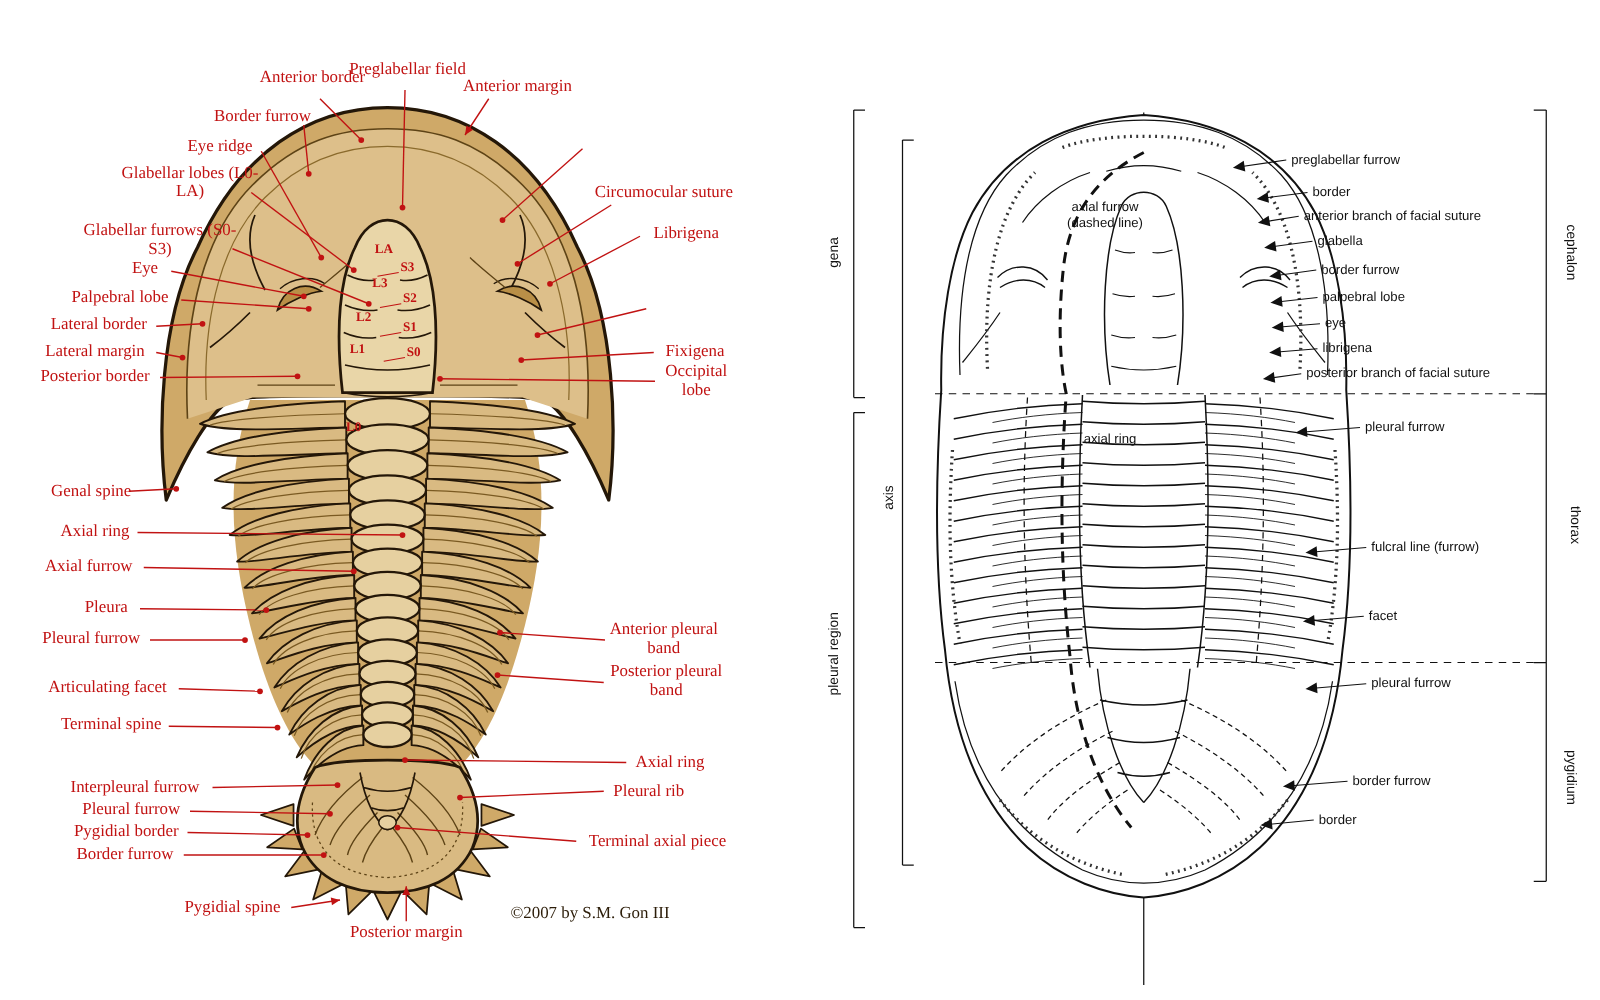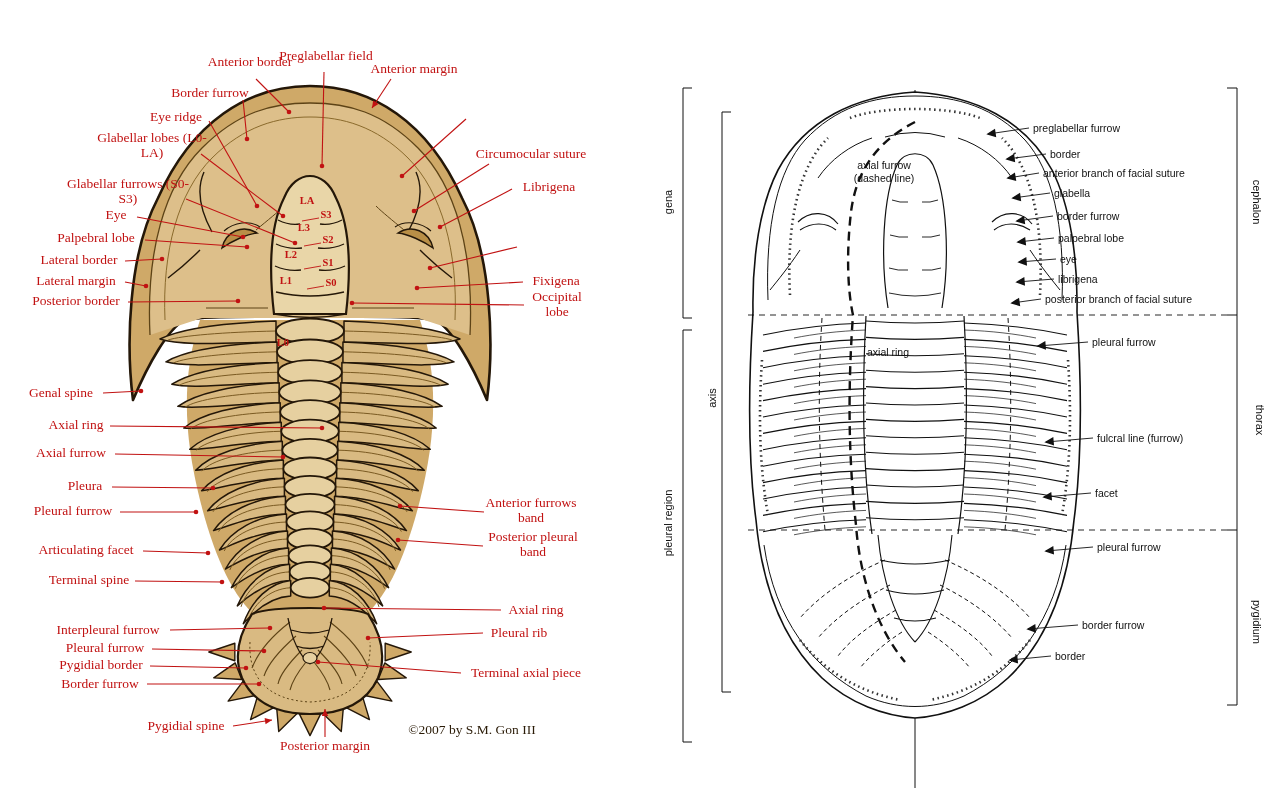--- a/index.html
+++ b/index.html
@@ -433,26 +433,26 @@
       <div class="lbl llab" style="left: 531px; top: 154px; width: 112px;">Circumocular suture</div>
       <div class="lbl llab" style="left: 128px; top: 192px; width: 126px;">Glabellar furrows (S0-S3)</div>
       <div class="lbl llab" style="left: 549px; top: 187px; width: 80px;">Librigena</div>
       <div class="lbl llab" style="left: 116px; top: 215px; width: 50px;">Eye</div>
       <div class="lbl llab" style="left: 96px; top: 238px; width: 104px;">Palpebral lobe</div>
       <div class="lbl llab" style="left: 79px; top: 260px; width: 98px;">Lateral border</div>
       <div class="lbl llab" style="left: 76px; top: 281px; width: 104px;">Lateral margin</div>
       <div class="lbl llab" style="left: 556px; top: 281px; width: 70px;">Fixigena</div>
       <div class="lbl llab" style="left: 76px; top: 301px; width: 110px;">Posterior border</div>
       <div class="lbl llab" style="left: 557px; top: 305px; width: 72px;">Occipital lobe</div>
-      <div class="lbl llab" style="left: 61px; top: 393px; width: 88px;">Genal spine</div>
+      <div class="lbl llab" style="left: 61px; top: 393px; width: 88px; text-align: right;">Genal spine</div>
       <div class="lbl llab" style="left: 76px; top: 425px; width: 72px;">Axial ring</div>
       <div class="lbl llab" style="left: 71px; top: 453px; width: 92px;">Axial furrow</div>
       <div class="lbl llab" style="left: 85px; top: 486px; width: 56px;">Pleura</div>
       <div class="lbl llab" style="left: 73px; top: 511px; width: 98px;">Pleural furrow</div>
-      <div class="lbl llab" style="left: 531px; top: 511px; width: 98px;">Anterior furrows band</div>
+      <div class="lbl llab" style="left: 531px; top: 511px; width: 98px;">Anterior pleural band</div>
       <div class="lbl llab" style="left: 533px; top: 545px; width: 104px;">Posterior pleural band</div>
       <div class="lbl llab" style="left: 86px; top: 550px; width: 118px;">Articulating facet</div>
       <div class="lbl llab" style="left: 89px; top: 580px; width: 94px;">Terminal spine</div>
       <div class="lbl llab" style="left: 536px; top: 610px; width: 72px;">Axial ring</div>
       <div class="lbl llab" style="left: 108px; top: 630px; width: 128px;">Interpleural furrow</div>
       <div class="lbl llab" style="left: 519px; top: 633px; width: 74px;">Pleural rib</div>
       <div class="lbl llab" style="left: 105px; top: 648px; width: 98px;">Pleural furrow</div>
       <div class="lbl llab" style="left: 101px; top: 665px; width: 102px;">Pygidial border</div>
       <div class="lbl llab" style="left: 526px; top: 673px; width: 132px;">Terminal axial piece</div>
       <div class="lbl llab" style="left: 100px; top: 684px; width: 98px;">Border furrow</div>

